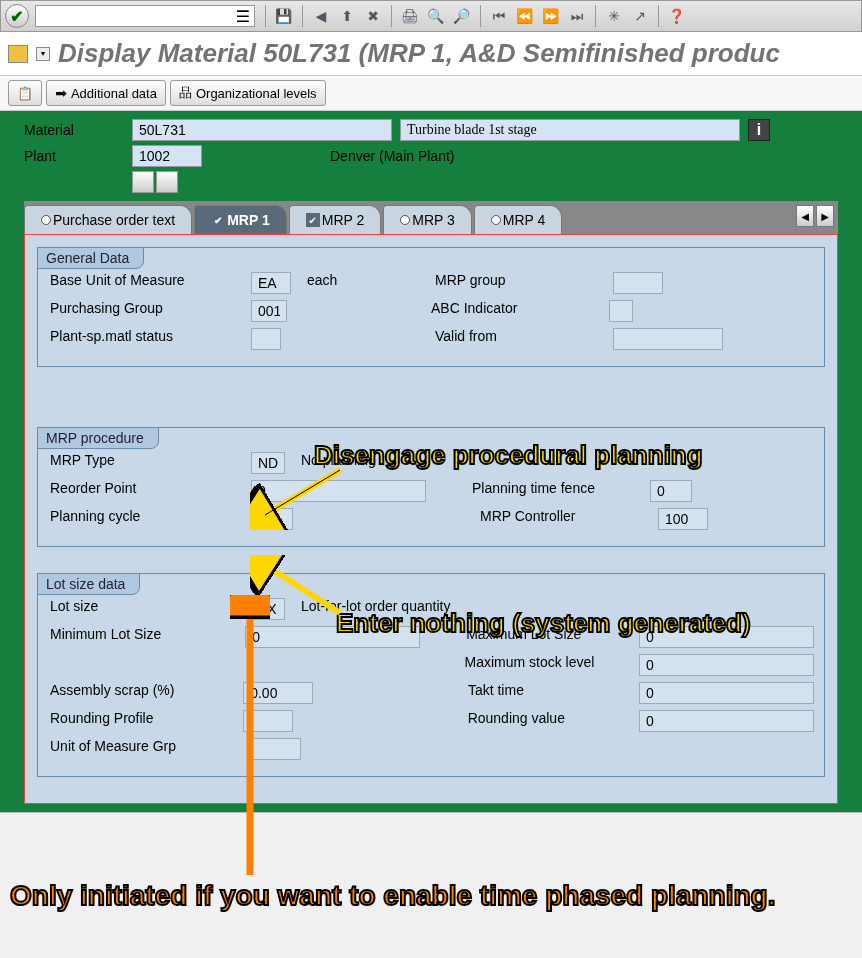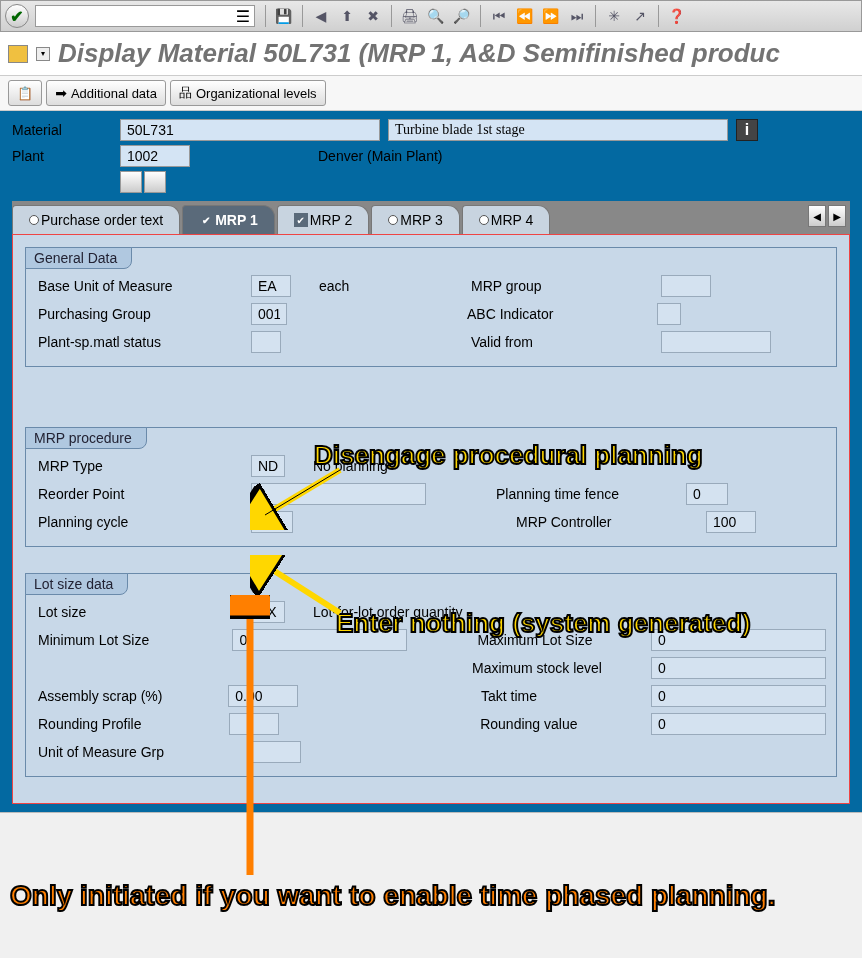--- a/index.html
+++ b/index.html
@@ -13,21 +13,21 @@
 
 .title-bar { background: #fff; border-bottom: 1px solid #ccc; padding: 6px 8px; display: flex; align-items: center; gap: 8px; }
 .title-bar .title-icon { width: 20px; height: 18px; background: #f0c040; border: 1px solid #888; display: inline-block; }
 .title-bar .title-dd { width: 14px; height: 14px; border: 1px solid #888; display: inline-flex; align-items: center; justify-content: center; font-size: 8px; background: #eee; }
 .title-bar h1 { color: #737373; font-size: 26px; font-weight: bold; font-style: italic; white-space: nowrap; overflow: hidden; }
 
 .button-bar { background: #f7f7f7; border-bottom: 1px solid #ccc; padding: 4px 8px; display: flex; gap: 4px; }
 .sap-btn { background: linear-gradient(#fff, #ddd); border: 1px solid #999; border-radius: 3px; padding: 3px 8px; font-size: 13px; display: flex; align-items: center; gap: 4px; }
 .sap-btn .arrow-right { font-size: 14px; }
 
-.header-fields { background: #0369a1; padding: 8px 12px; border-bottom: 1px solid #bbb; }
+.header-fields { background: #15803d; padding: 8px 24px; border-bottom: 1px solid #bbb; }
 .header-row { display: flex; align-items: center; margin-bottom: 4px; gap: 8px; }
 .header-row .fld-label { width: 100px; font-size: 14px; }
 .header-row .fld-input { background: #d4e4f4; border: 1px solid #999; padding: 2px 6px; font-size: 14px; height: 22px; }
 .header-row .info-btn { width: 22px; height: 22px; background: #444; color: #fff; display: flex; align-items: center; justify-content: center; font-weight: bold; border: 1px solid #222; }
 .small-btns { display: flex; gap: 2px; margin-left: 108px; }
 .small-btns .sb { width: 22px; height: 22px; background: linear-gradient(#fff,#ccc); border: 1px solid #999; }
 
 .tabstrip { display: flex; background: #888; padding-top: 4px; margin-top: 8px; position: relative; }
 .tab { padding: 6px 16px; font-size: 14px; display: flex; align-items: center; gap: 2px; background: #c8d4e0; border-top-left-radius: 4px; border-top-right-radius: 12px; margin-right: 2px; border: 1px solid #777; border-bottom: none; cursor: pointer; white-space: nowrap; }
 .tab.active { background: #5a6a7a; color: #fff; font-weight: bold; }
@@ -35,21 +35,21 @@
 .tab-check { color: #fff; background: #5a6a7a; width: 14px; height: 14px; display: inline-flex; align-items: center; justify-content: center; font-size: 10px; }
 .tab-scroll { margin-left: auto; display: flex; gap: 2px; padding-right: 4px; }
 .tab-scroll .ts-btn { width: 18px; height: 22px; background: linear-gradient(#fff,#ccc); border: 1px solid #777; font-size: 10px; display: flex; align-items: center; justify-content: center; }
 
 .tab-content { background: #c8d8e8; border: 1px solid #ef4444; padding: 12px; min-height: 560px; }
 
 .groupbox { border: 1px solid #6a8aaa; background: #c8d8e8; margin-bottom: 14px; padding: 8px 10px 10px; position: relative; }
 .groupbox .gb-title { position: absolute; top: -1px; left: -1px; background: #b0c8e0; border: 1px solid #6a8aaa; border-bottom-right-radius: 8px; padding: 2px 14px 2px 8px; font-size: 14px; color: #223; }
 .groupbox .gb-body { margin-top: 16px; }
 
-.form-row { display: flex; align-items: center; min-height: 28px; gap: 20px; }
+.form-row { display: flex; align-items: flex-start; min-height: 28px; gap: 8px; }
 .form-row .col-label { width: 195px; font-size: 14px; padding-left: 2px; }
 .form-row .col-input { background: #e0ecf6; border: 1px solid #9ab; padding: 2px 6px; font-size: 14px; height: 22px; }
 .form-row .col-input.ro { background: #d4e2f0; }
 .form-row .col-text { font-size: 14px; padding: 0 8px; }
 
 .col-spacer { flex: 0 0 30px; }
 .right-label { width: 170px; font-size: 14px; }
 
 
 .annotation { position: absolute; font-weight: 900; font-size: 26px; -webkit-text-stroke: 2px #000; text-stroke: 2px #000; pointer-events: none; }

